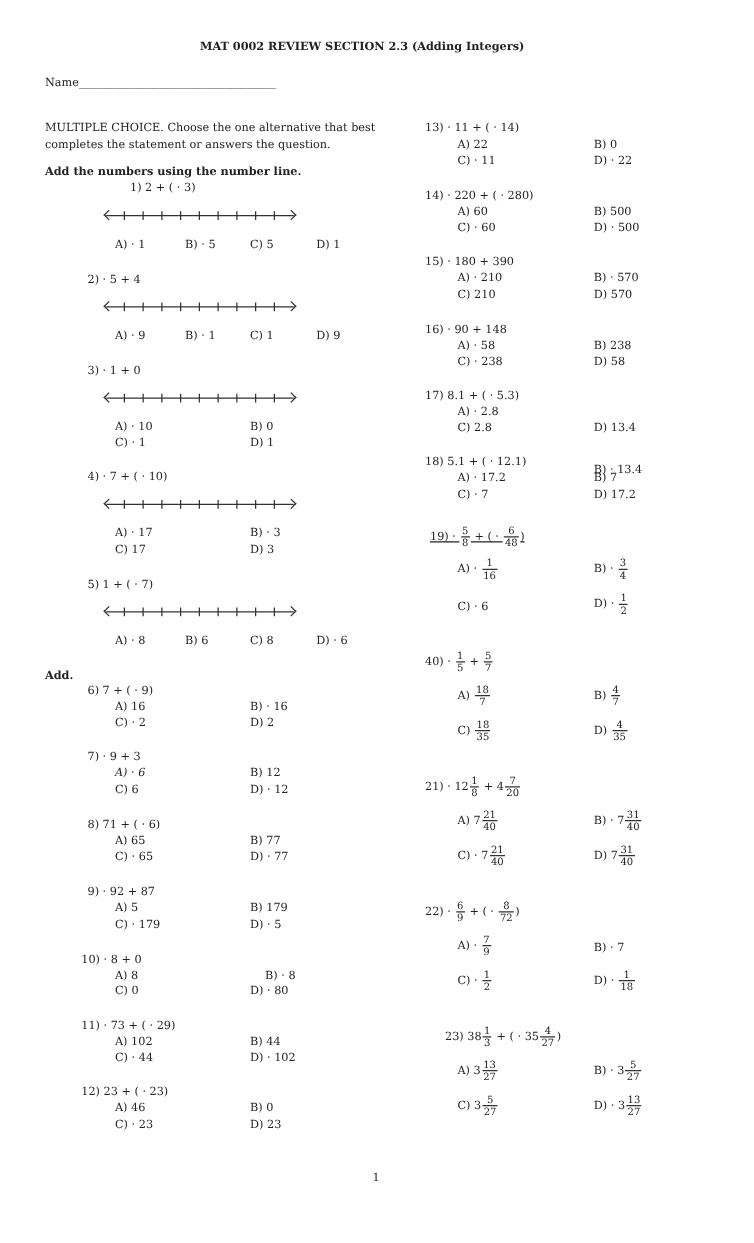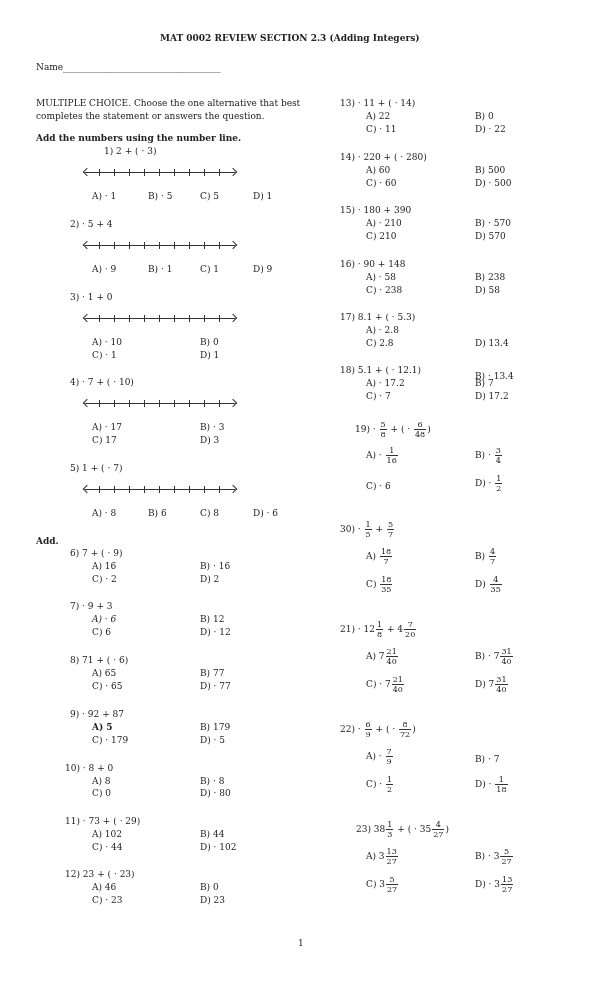--- a/index.html
+++ b/index.html
@@ -141,28 +141,28 @@
 <div class="abs" style="left:92px;top:627px;">C) 6</div>
 <div class="abs" style="left:200px;top:627px;">D) · 12</div>
 
 <div class="abs" style="left:70px;top:655px;">8) 71 + ( · 6)</div>
 <div class="abs" style="left:92px;top:668px;">A) 65</div>
 <div class="abs" style="left:200px;top:668px;">B) 77</div>
 <div class="abs" style="left:92px;top:681px;">C) · 65</div>
 <div class="abs" style="left:200px;top:681px;">D) · 77</div>
 
 <div class="abs" style="left:70px;top:709px;">9) · 92 + 87</div>
-<div class="abs" style="left:92px;top:722px;font-weight:bold;">A) 5</div>
+<div class="abs" style="left:92px;top:722px;">A) 5</div>
 <div class="abs" style="left:200px;top:722px;">B) 179</div>
 <div class="abs" style="left:92px;top:735px;">C) · 179</div>
 <div class="abs" style="left:200px;top:735px;">D) · 5</div>
 
 <div class="abs" style="left:65px;top:763px;">10) · 8 + 0</div>
 <div class="abs" style="left:92px;top:776px;">A) 8</div>
-<div class="abs" style="left:200px;top:776px;">B) · 8</div>
+<div class="abs" style="left:212px;top:776px;">B) · 8</div>
 <div class="abs" style="left:92px;top:788px;">C) 0</div>
 <div class="abs" style="left:200px;top:788px;">D) · 80</div>
 
 <div class="abs" style="left:65px;top:816px;">11) · 73 + ( · 29)</div>
 <div class="abs" style="left:92px;top:829px;">A) 102</div>
 <div class="abs" style="left:200px;top:829px;">B) 44</div>
 <div class="abs" style="left:92px;top:842px;">C) · 44</div>
 <div class="abs" style="left:200px;top:842px;">D) · 102</div>
 
 <div class="abs" style="left:65px;top:869px;">12) 23 + ( · 23)</div>
@@ -200,30 +200,30 @@
 <div class="abs" style="left:475px;top:325px;margin-top:46px;">B) · 13.4</div>
 <div class="abs" style="left:366px;top:338px;">C) 2.8</div>
 <div class="abs" style="left:475px;top:338px;">D) 13.4</div>
 
 <div class="abs" style="left:340px;top:365px;">18) 5.1 + ( · 12.1)</div>
 <div class="abs" style="left:366px;top:378px;">A) · 17.2</div>
 <div class="abs" style="left:475px;top:378px;text-align:right;">B) 7</div>
 <div class="abs" style="left:366px;top:391px;">C) · 7</div>
 <div class="abs" style="left:475px;top:391px;">D) 17.2</div>
 
-<div class="abs" style="left:355px;top:420px;">
+<div class="abs" style="left:344px;top:420px;text-decoration:underline;">
   <span>19) · </span><span class="frac"><span class="n">5</span><span class="d">8</span></span><span> + ( · </span><span class="frac"><span class="n">6</span><span class="d">48</span></span><span>)</span>
 </div>
 <div class="abs" style="left:366px;top:446px;"><span>A) · </span><span class="frac"><span class="n">1</span><span class="d">16</span></span></div>
 <div class="abs" style="left:475px;top:446px;"><span>B) · </span><span class="frac"><span class="n">3</span><span class="d">4</span></span></div>
 <div class="abs" style="left:366px;top:481px;"><span>C) · 6</span></div>
 <div class="abs" style="left:475px;top:474px;"><span>D) · </span><span class="frac"><span class="n">1</span><span class="d">2</span></span></div>
 
 <div class="abs" style="left:340px;top:520px;">
-  <span>30) · </span><span class="frac"><span class="n">1</span><span class="d">5</span></span><span> + </span><span class="frac"><span class="n">5</span><span class="d">7</span></span>
+  <span>40) · </span><span class="frac"><span class="n">1</span><span class="d">5</span></span><span> + </span><span class="frac"><span class="n">5</span><span class="d">7</span></span>
 </div>
 <div class="abs" style="left:366px;top:547px;"><span>A) </span><span class="frac"><span class="n">18</span><span class="d">7</span></span></div>
 <div class="abs" style="left:475px;top:547px;"><span>B) </span><span class="frac"><span class="n">4</span><span class="d">7</span></span></div>
 <div class="abs" style="left:366px;top:575px;"><span>C) </span><span class="frac"><span class="n">18</span><span class="d">35</span></span></div>
 <div class="abs" style="left:475px;top:575px;"><span>D) </span><span class="frac"><span class="n">4</span><span class="d">35</span></span></div>
 
 <div class="abs" style="left:340px;top:620px;">
   <span>21) · 12</span><span class="frac"><span class="n">1</span><span class="d">8</span></span><span> + 4</span><span class="frac"><span class="n">7</span><span class="d">20</span></span>
 </div>
 <div class="abs" style="left:366px;top:647px;"><span>A) 7</span><span class="frac"><span class="n">21</span><span class="d">40</span></span></div>

